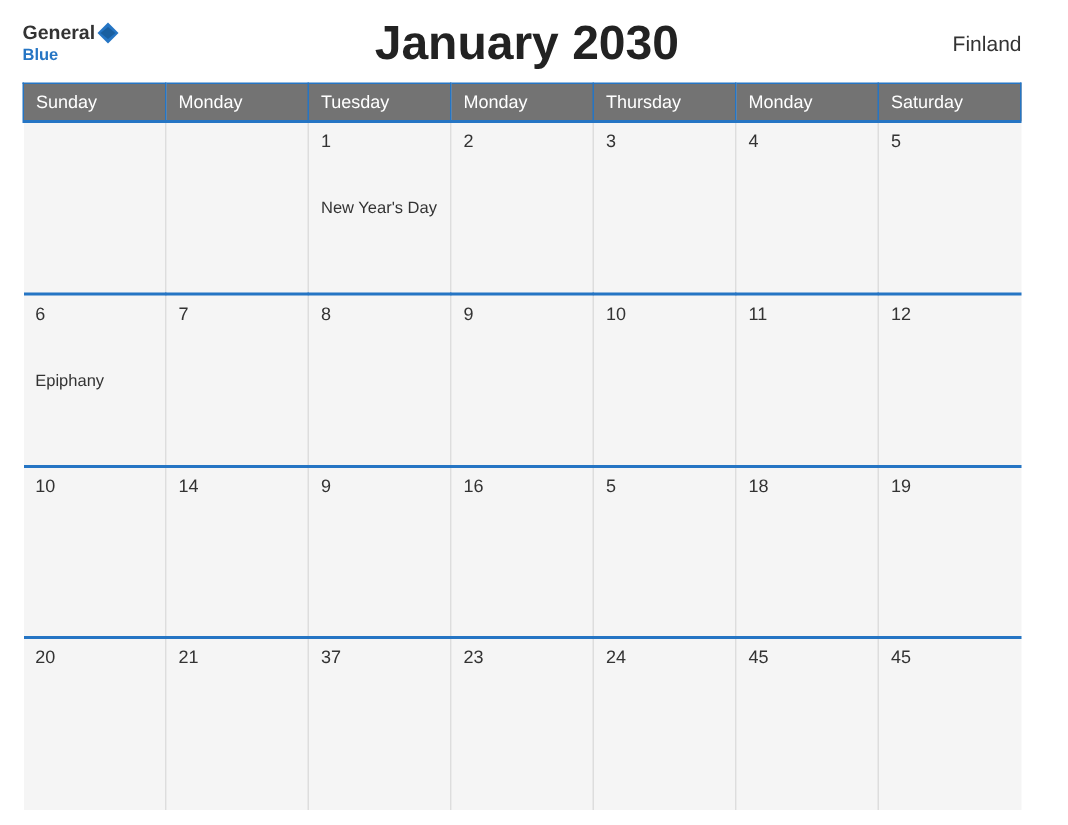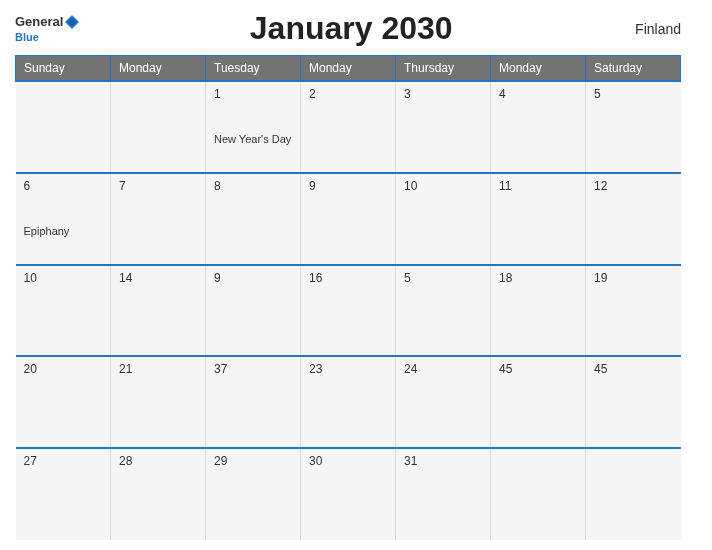--- a/index.html
+++ b/index.html
@@ -230,34 +230,15 @@
           <td>
             <span class="day-number">24</span>
           </td>
           <td>
             <span class="day-number">45</span>
           </td>
           <td>
             <span class="day-number">45</span>
           </td>
         </tr>
-        <tr>
-          <td>
-            <span class="day-number">27</span>
-          </td>
-          <td>
-            <span class="day-number">28</span>
-          </td>
-          <td>
-            <span class="day-number">29</span>
-          </td>
-          <td>
-            <span class="day-number">30</span>
-          </td>
-          <td>
-            <span class="day-number">31</span>
-          </td>
-          <td class="empty-cell"></td>
-          <td class="empty-cell"></td>
-        </tr>
       </tbody>
   </table>
 </div>
 
 </body></html>

